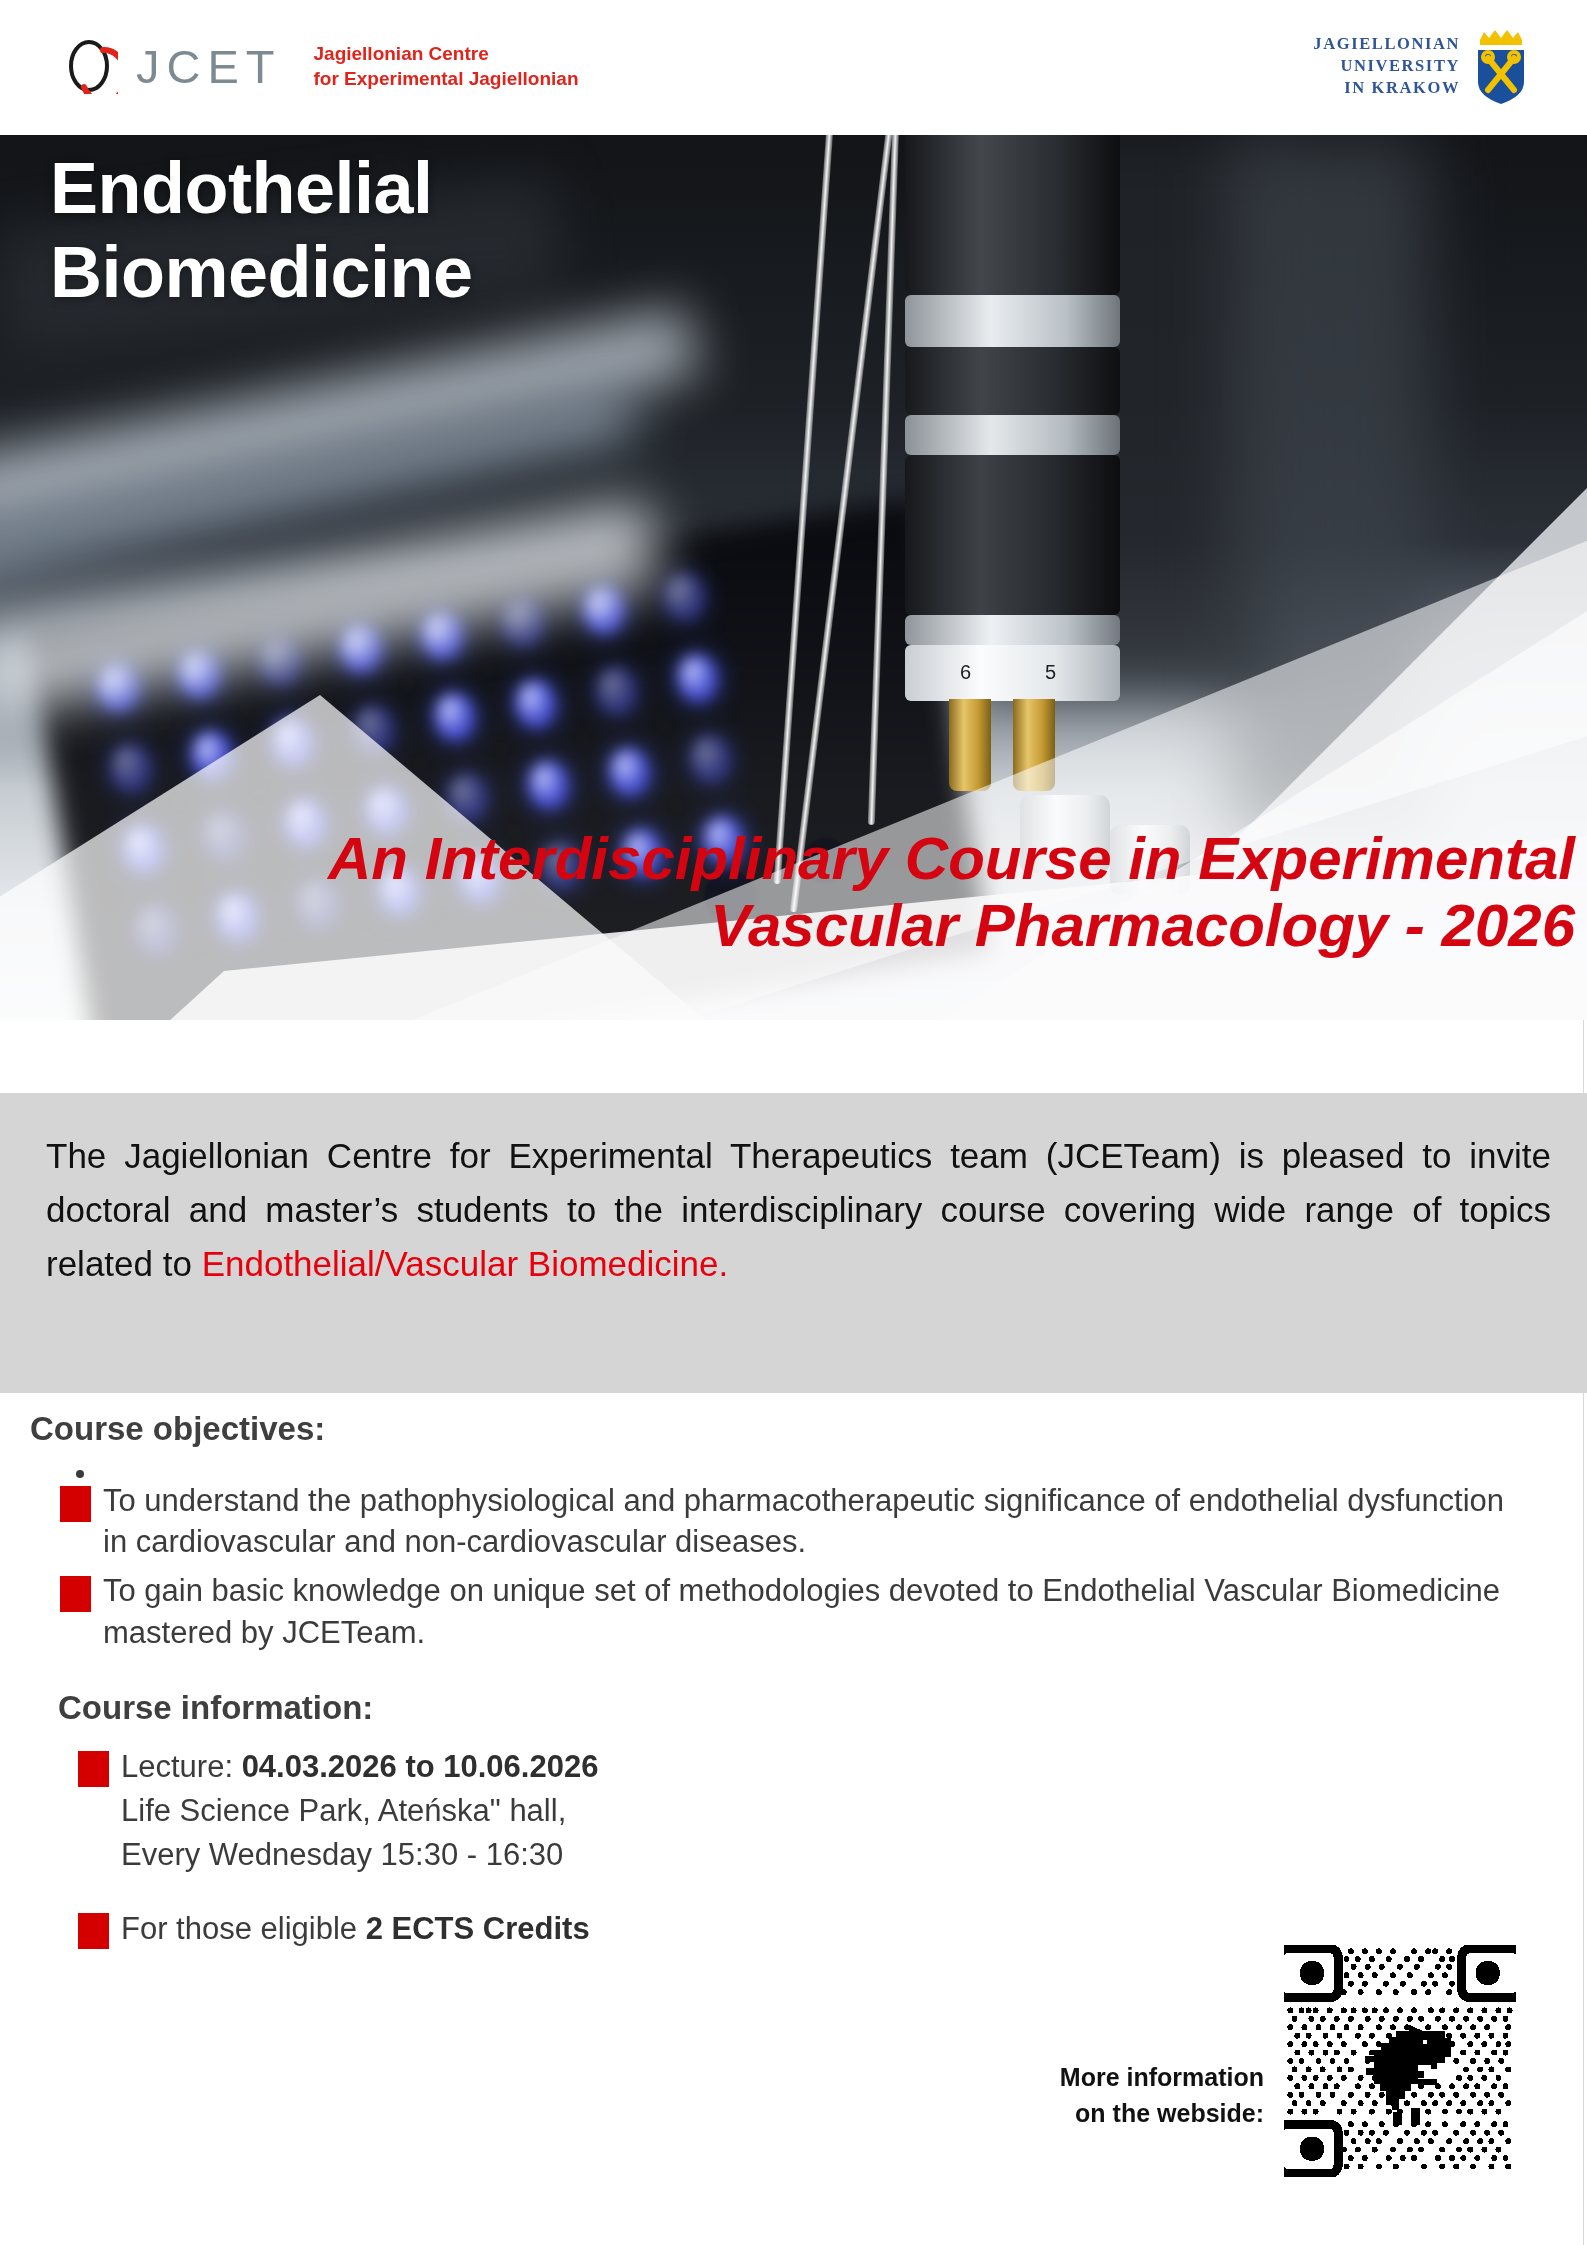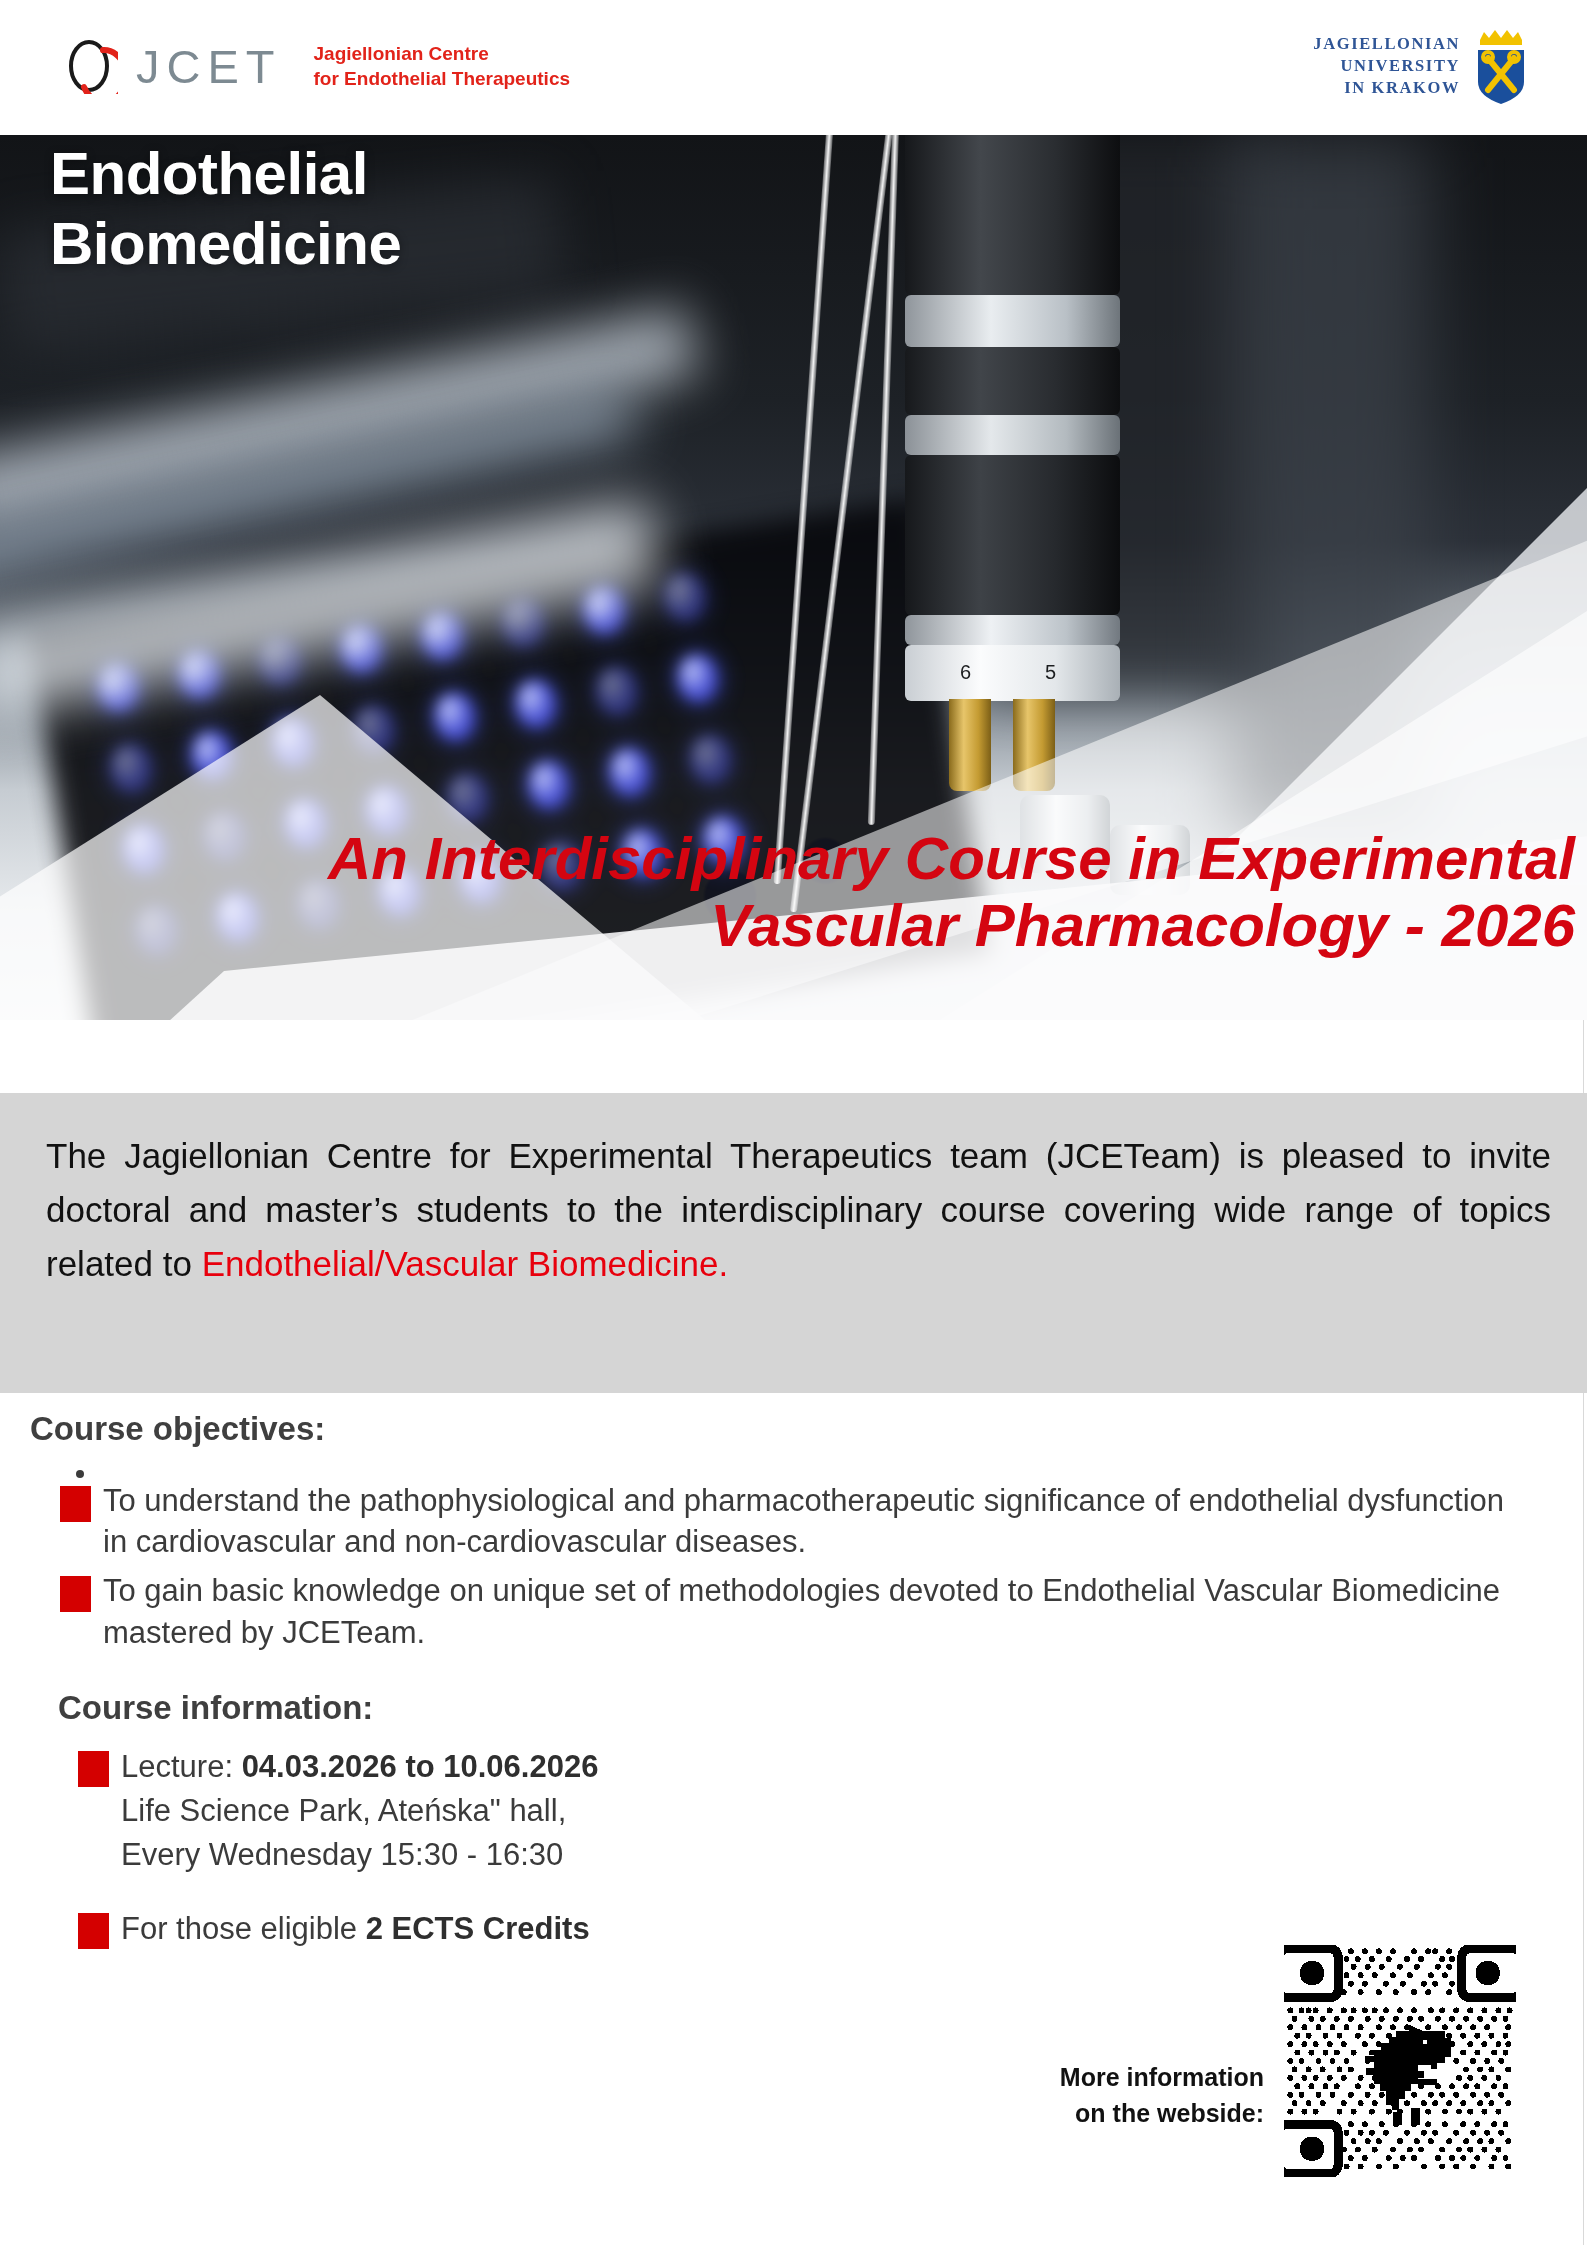--- a/index.html
+++ b/index.html
@@ -139,22 +139,22 @@
     clip-path:polygon(0% 100%, 14% 40%, 100% 0%, 100% 100%);
     background:rgba(250,251,252,0.88);
   }
   .shard-e{
     left:1190px;top:330px;width:420px;height:420px;
     clip-path:polygon(100% 0%, 100% 100%, 0% 100%);
     background:rgba(235,238,241,0.80);
   }
 
   .hero-title{
-    position:absolute;left:50px;top:4px;color:#ffffff;
-    font-size:60px;font-weight:700;line-height:1.16;letter-spacing:-0.5px;
+    position:absolute;left:50px;top:12px;color:#ffffff;
+    font-size:72px;font-weight:700;line-height:1.16;letter-spacing:-0.5px;
     text-shadow:0 2px 10px rgba(0,0,0,.45);
     font-family:"Liberation Sans", sans-serif;white-space:pre-line;
   }
   .hero-subtitle{
     position:absolute;left:28px;right:12px;top:690px;
     color:#d40511;font-weight:700;font-style:italic;
     font-size:60px;line-height:1.12;text-align:right;
     font-family:"Liberation Sans", sans-serif;white-space:pre-line;
   }
 
@@ -224,21 +224,21 @@
       <div class="jcet-mark">
         <svg width="56" height="56" viewBox="0 0 56 56">
           <ellipse cx="27" cy="28" rx="18" ry="24" fill="none" stroke="#1a1a1a" stroke-width="4"></ellipse>
           <path d="M41 12 A22 26 0 1 1 22 49" fill="none" stroke="#e2231a" stroke-width="6" stroke-linecap="round"></path>
           <ellipse cx="26" cy="27" rx="10" ry="15" fill="none" stroke="#ffffff" stroke-width="3"></ellipse>
         </svg>
       </div>
       <div class="jcet-word">JCET</div>
       <div class="jcet-sub">
         <div>Jagiellonian Centre</div>
-        <div>for Endothelial Therapeutics</div>
+        <div>for Experimental Jagiellonian</div>
       </div>
     </div>
 
     <div class="uj-logo">
       <div class="uj-text">
         <div>JAGIELLONIAN</div>
         <div>UNIVERSITY</div>
         <div>IN KRAKOW</div>
       </div>
       <div class="uj-crest">

